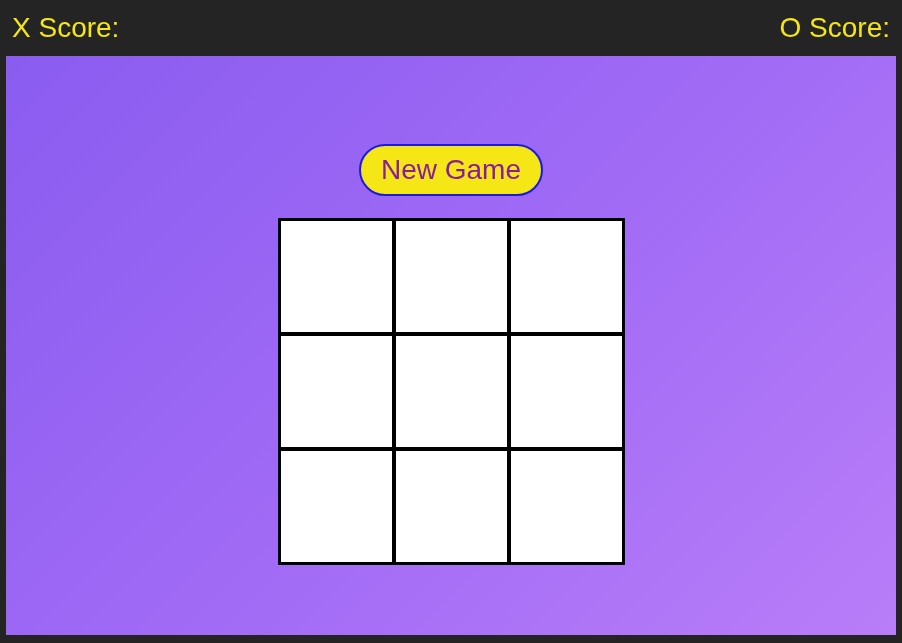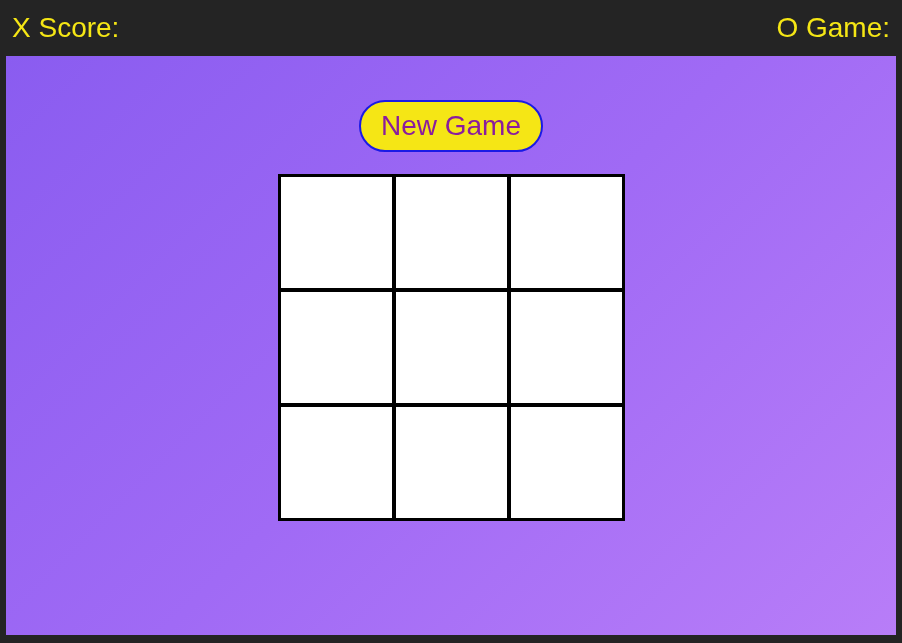--- a/index.html
+++ b/index.html
@@ -27,21 +27,21 @@
       font-size: 28px;
       font-family: "Comic Sans MS", cursive, sans-serif;
     }
     .main {
       background: linear-gradient(135deg, #8a5cf0 0%, #a06af5 50%, #b87df8 100%);
       height: calc(643px - 64px);
       margin: 0 6px 6px 6px;
       display: flex;
       flex-direction: column;
       align-items: center;
-      padding-top: 44px;
+      padding-top: 88px;
     }
     .new-game-btn {
       background: #f5e615;
       border: 2px solid #1a1ae6;
       border-radius: 30px;
       padding: 8px 20px;
       font-size: 28px;
       font-family: "Comic Sans MS", cursive, sans-serif;
       color: #8a1d9e;
       cursor: pointer;
@@ -59,21 +59,21 @@
       background: #fff;
       border: 1px solid #000;
       cursor: pointer;
     }
   </style>
 </head>
 <body>
 
 <div class="header">
   <div class="score">X Score:</div>
-  <div class="score">O Game:</div>
+  <div class="score">O Score:</div>
 </div>
 
 <div class="main">
   <button class="new-game-btn">New Game</button>
   <div class="board">
     <div class="cell"></div>
     <div class="cell"></div>
     <div class="cell"></div>
     <div class="cell"></div>
     <div class="cell"></div>

